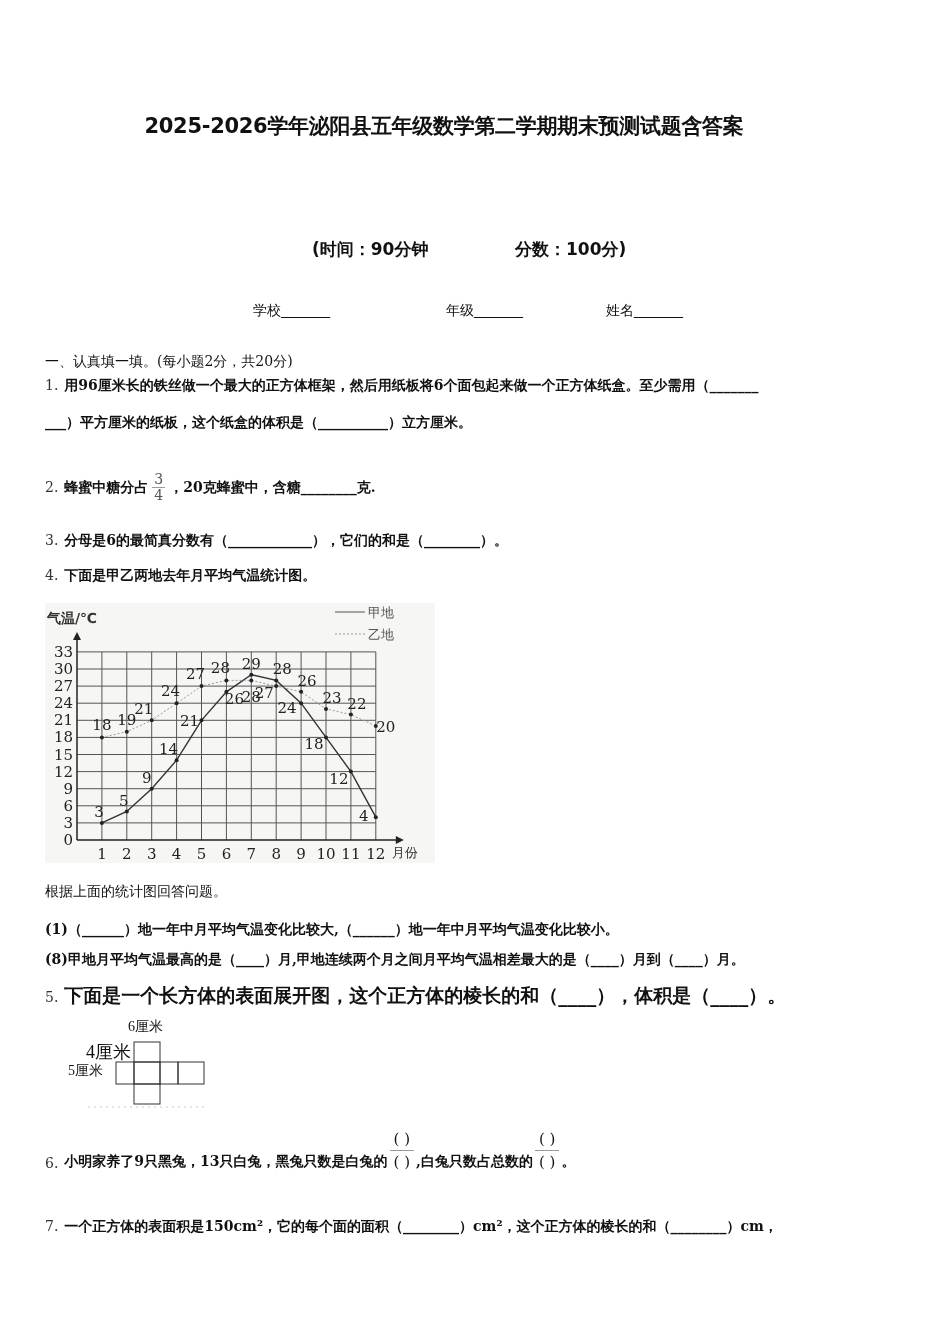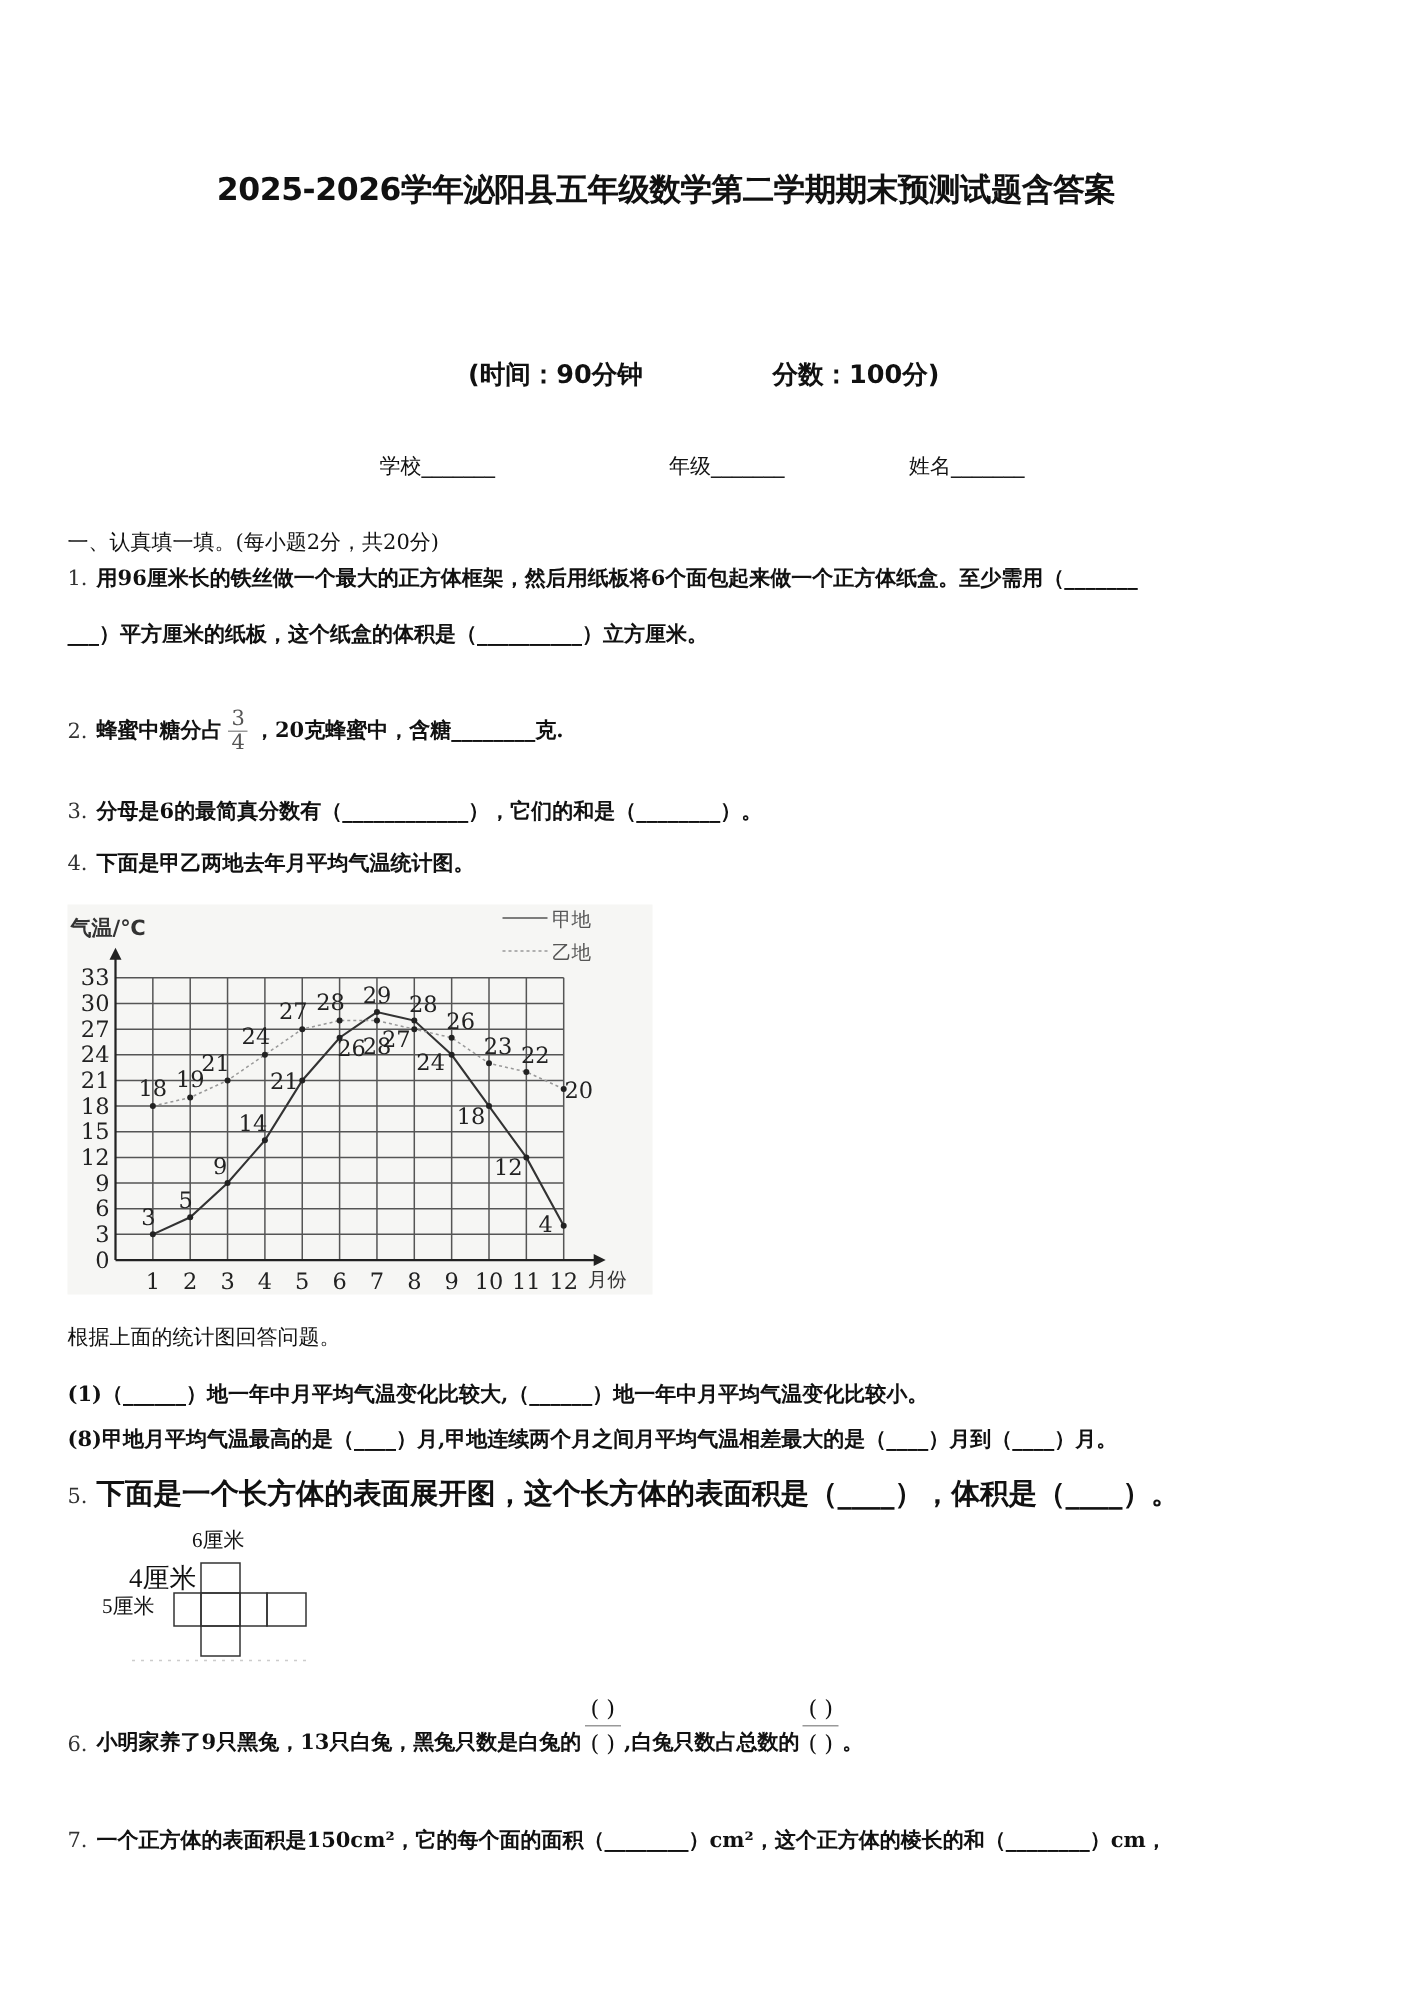--- a/index.html
+++ b/index.html
@@ -168,21 +168,21 @@
       <circle cx="330.79999999999995" cy="123" r="2" fill="#222"></circle>
       <text x="340.79999999999995" y="129" text-anchor="middle" font-size="15" font-family="DejaVu Serif, serif" fill="#222">20</text>
     </svg>
 </div>
 
 <div class="abs" style="left:45px; top:883px; font-size:14px;">根据上面的统计图回答问题。</div>
 <div class="abs q" style="top:897px;margin-top:24px;">(1)（______）地一年中月平均气温变化比较大,（______）地一年中月平均气温变化比较小。</div>
 <div class="abs q" style="top:951px;">(8)甲地月平均气温最高的是（____）月,甲地连续两个月之间月平均气温相差最大的是（____）月到（____）月。</div>
 
 <div class="abs" style="left:45px; top:983px;">
-  <span style="font-size:14px; color:#333; margin-right:6px;">5.</span><span class="big">下面是一个长方体的表面展开图，这个长方体的表面积是（____），体积是（____）。</span>
+  <span style="font-size:14px; color:#333; margin-right:6px;">5.</span><span class="big">下面是一个长方体的表面展开图，这个正方体的棱长的和（____），体积是（____）。</span>
 </div>
 
 <div class="net">
   <svg width="160" height="92" viewBox="0 0 160 92">
     <g stroke="#333" stroke-width="1" fill="none">
       <rect x="66" y="24" width="26" height="20"></rect>
       <rect x="48" y="44" width="18" height="22"></rect>
       <rect x="66" y="44" width="26" height="22"></rect>
       <rect x="92" y="44" width="18" height="22"></rect>
       <rect x="110" y="44" width="26" height="22"></rect>

